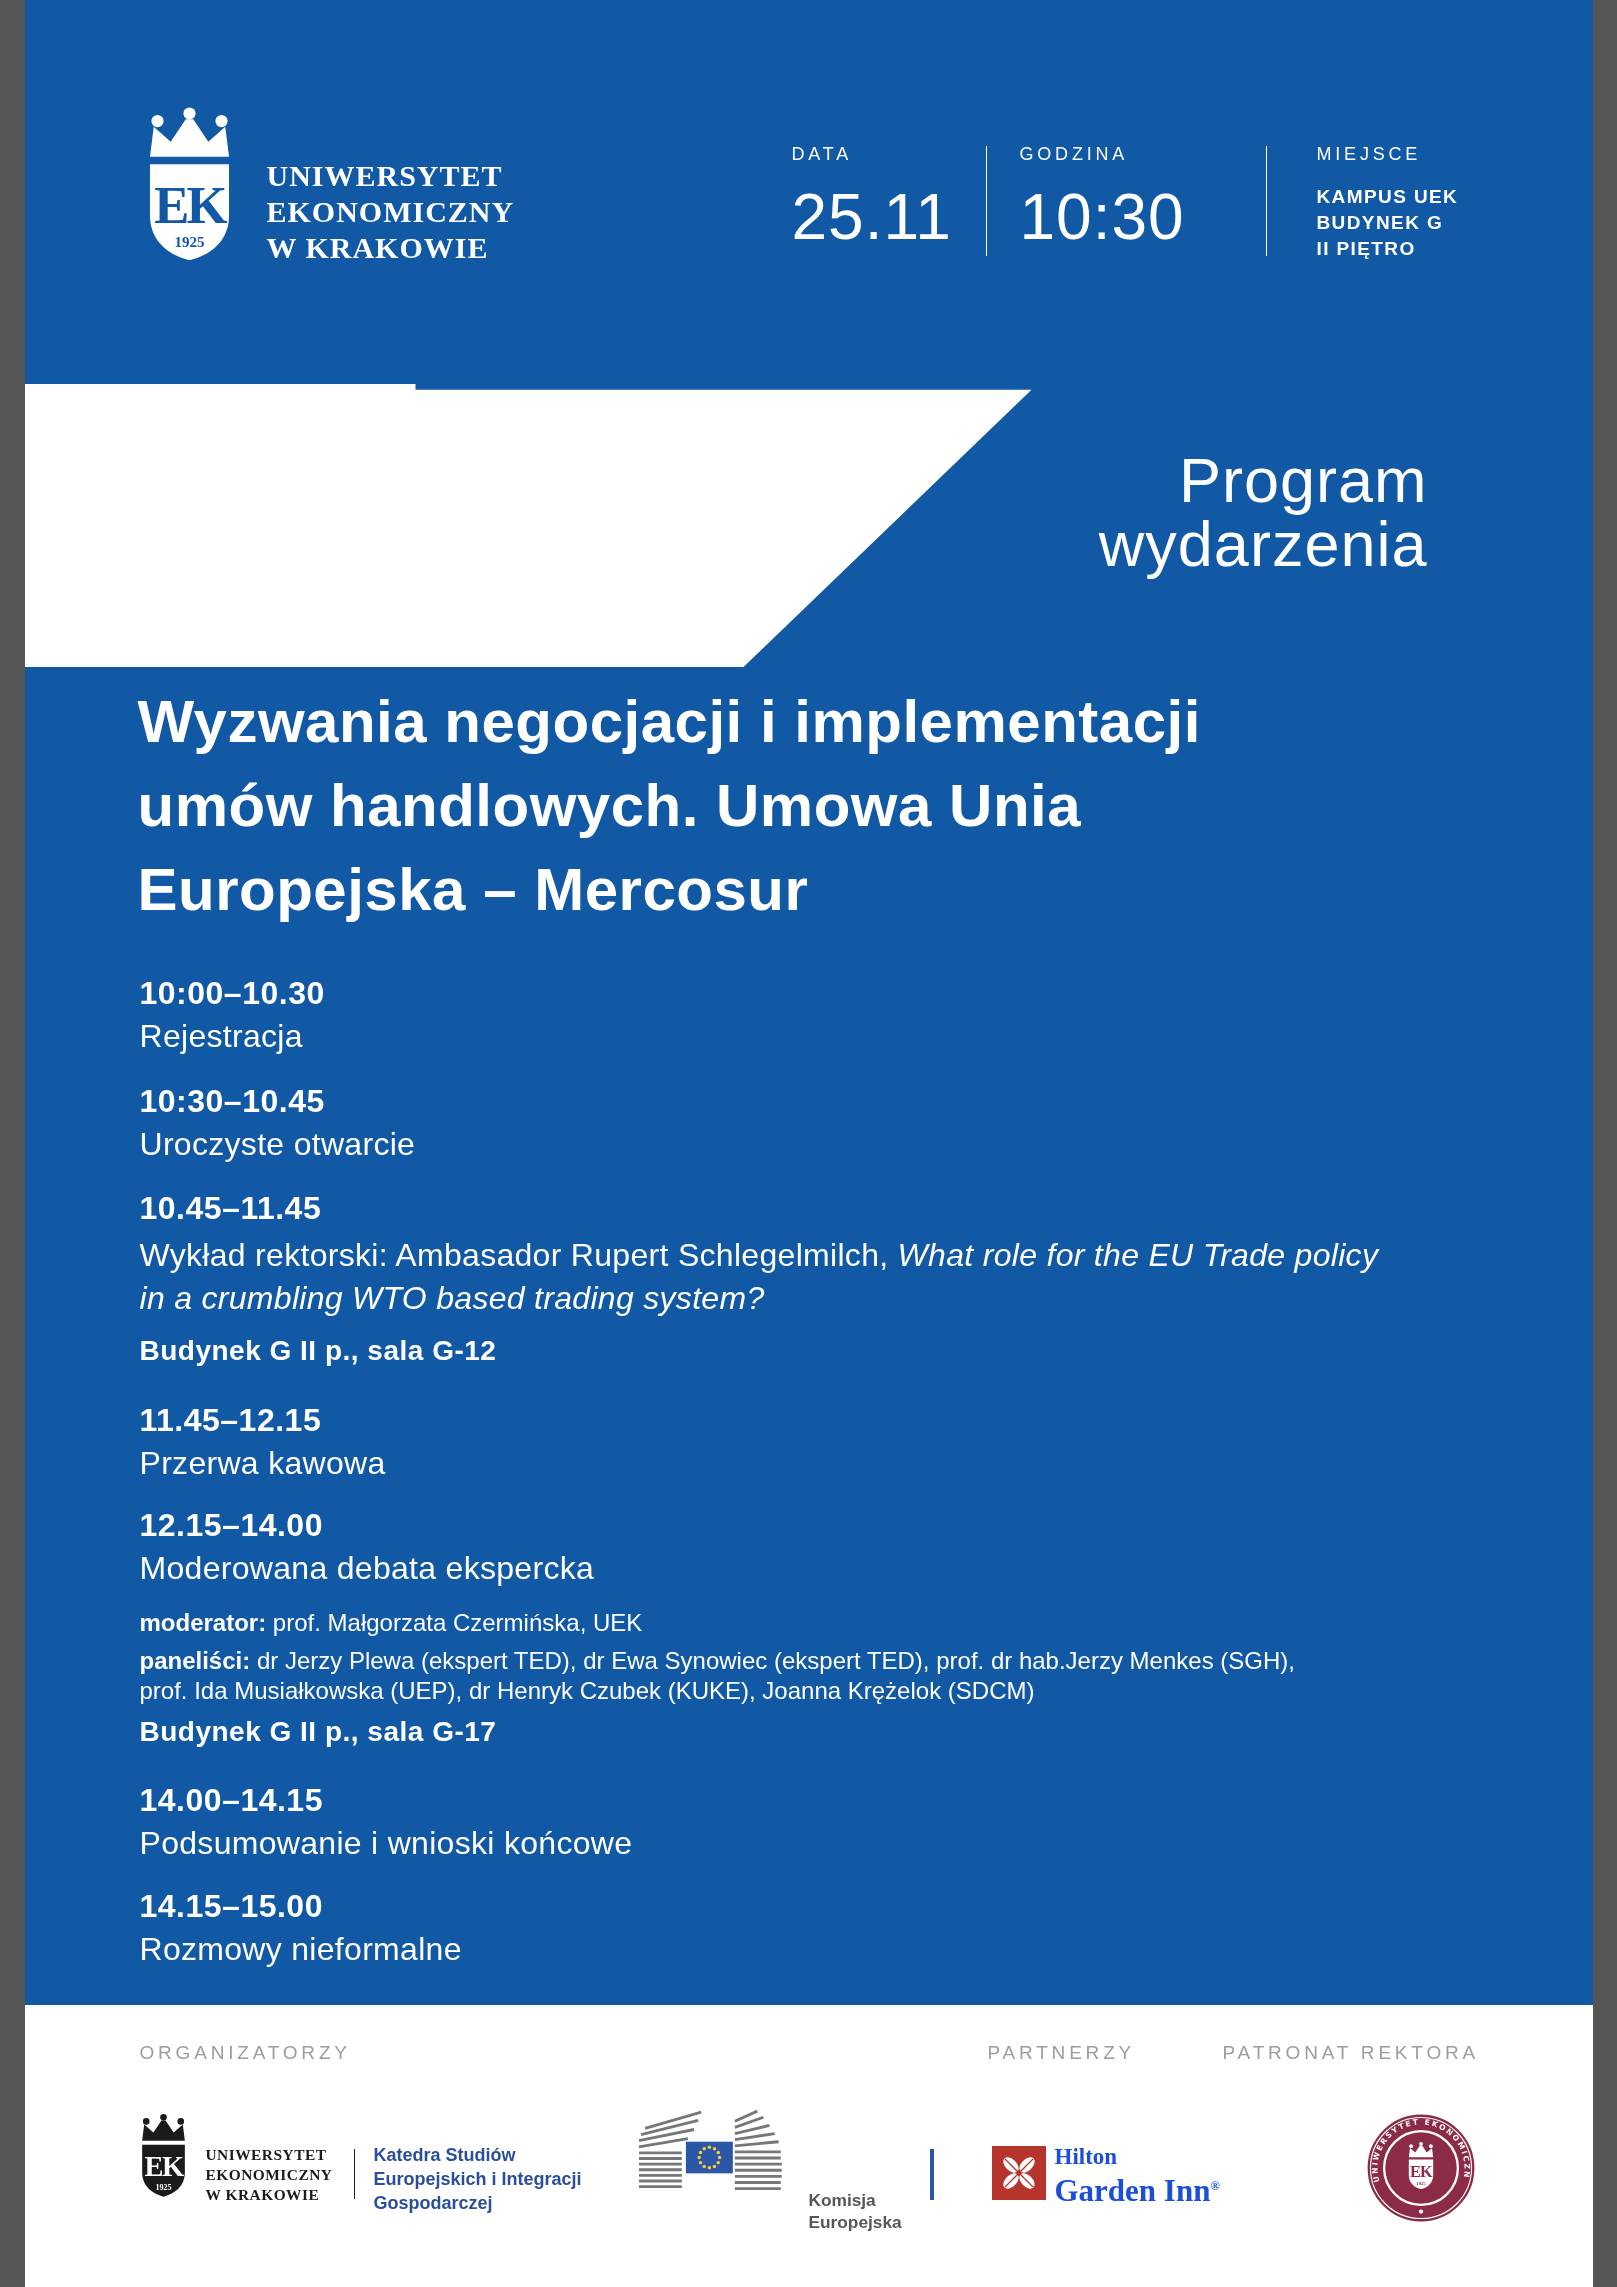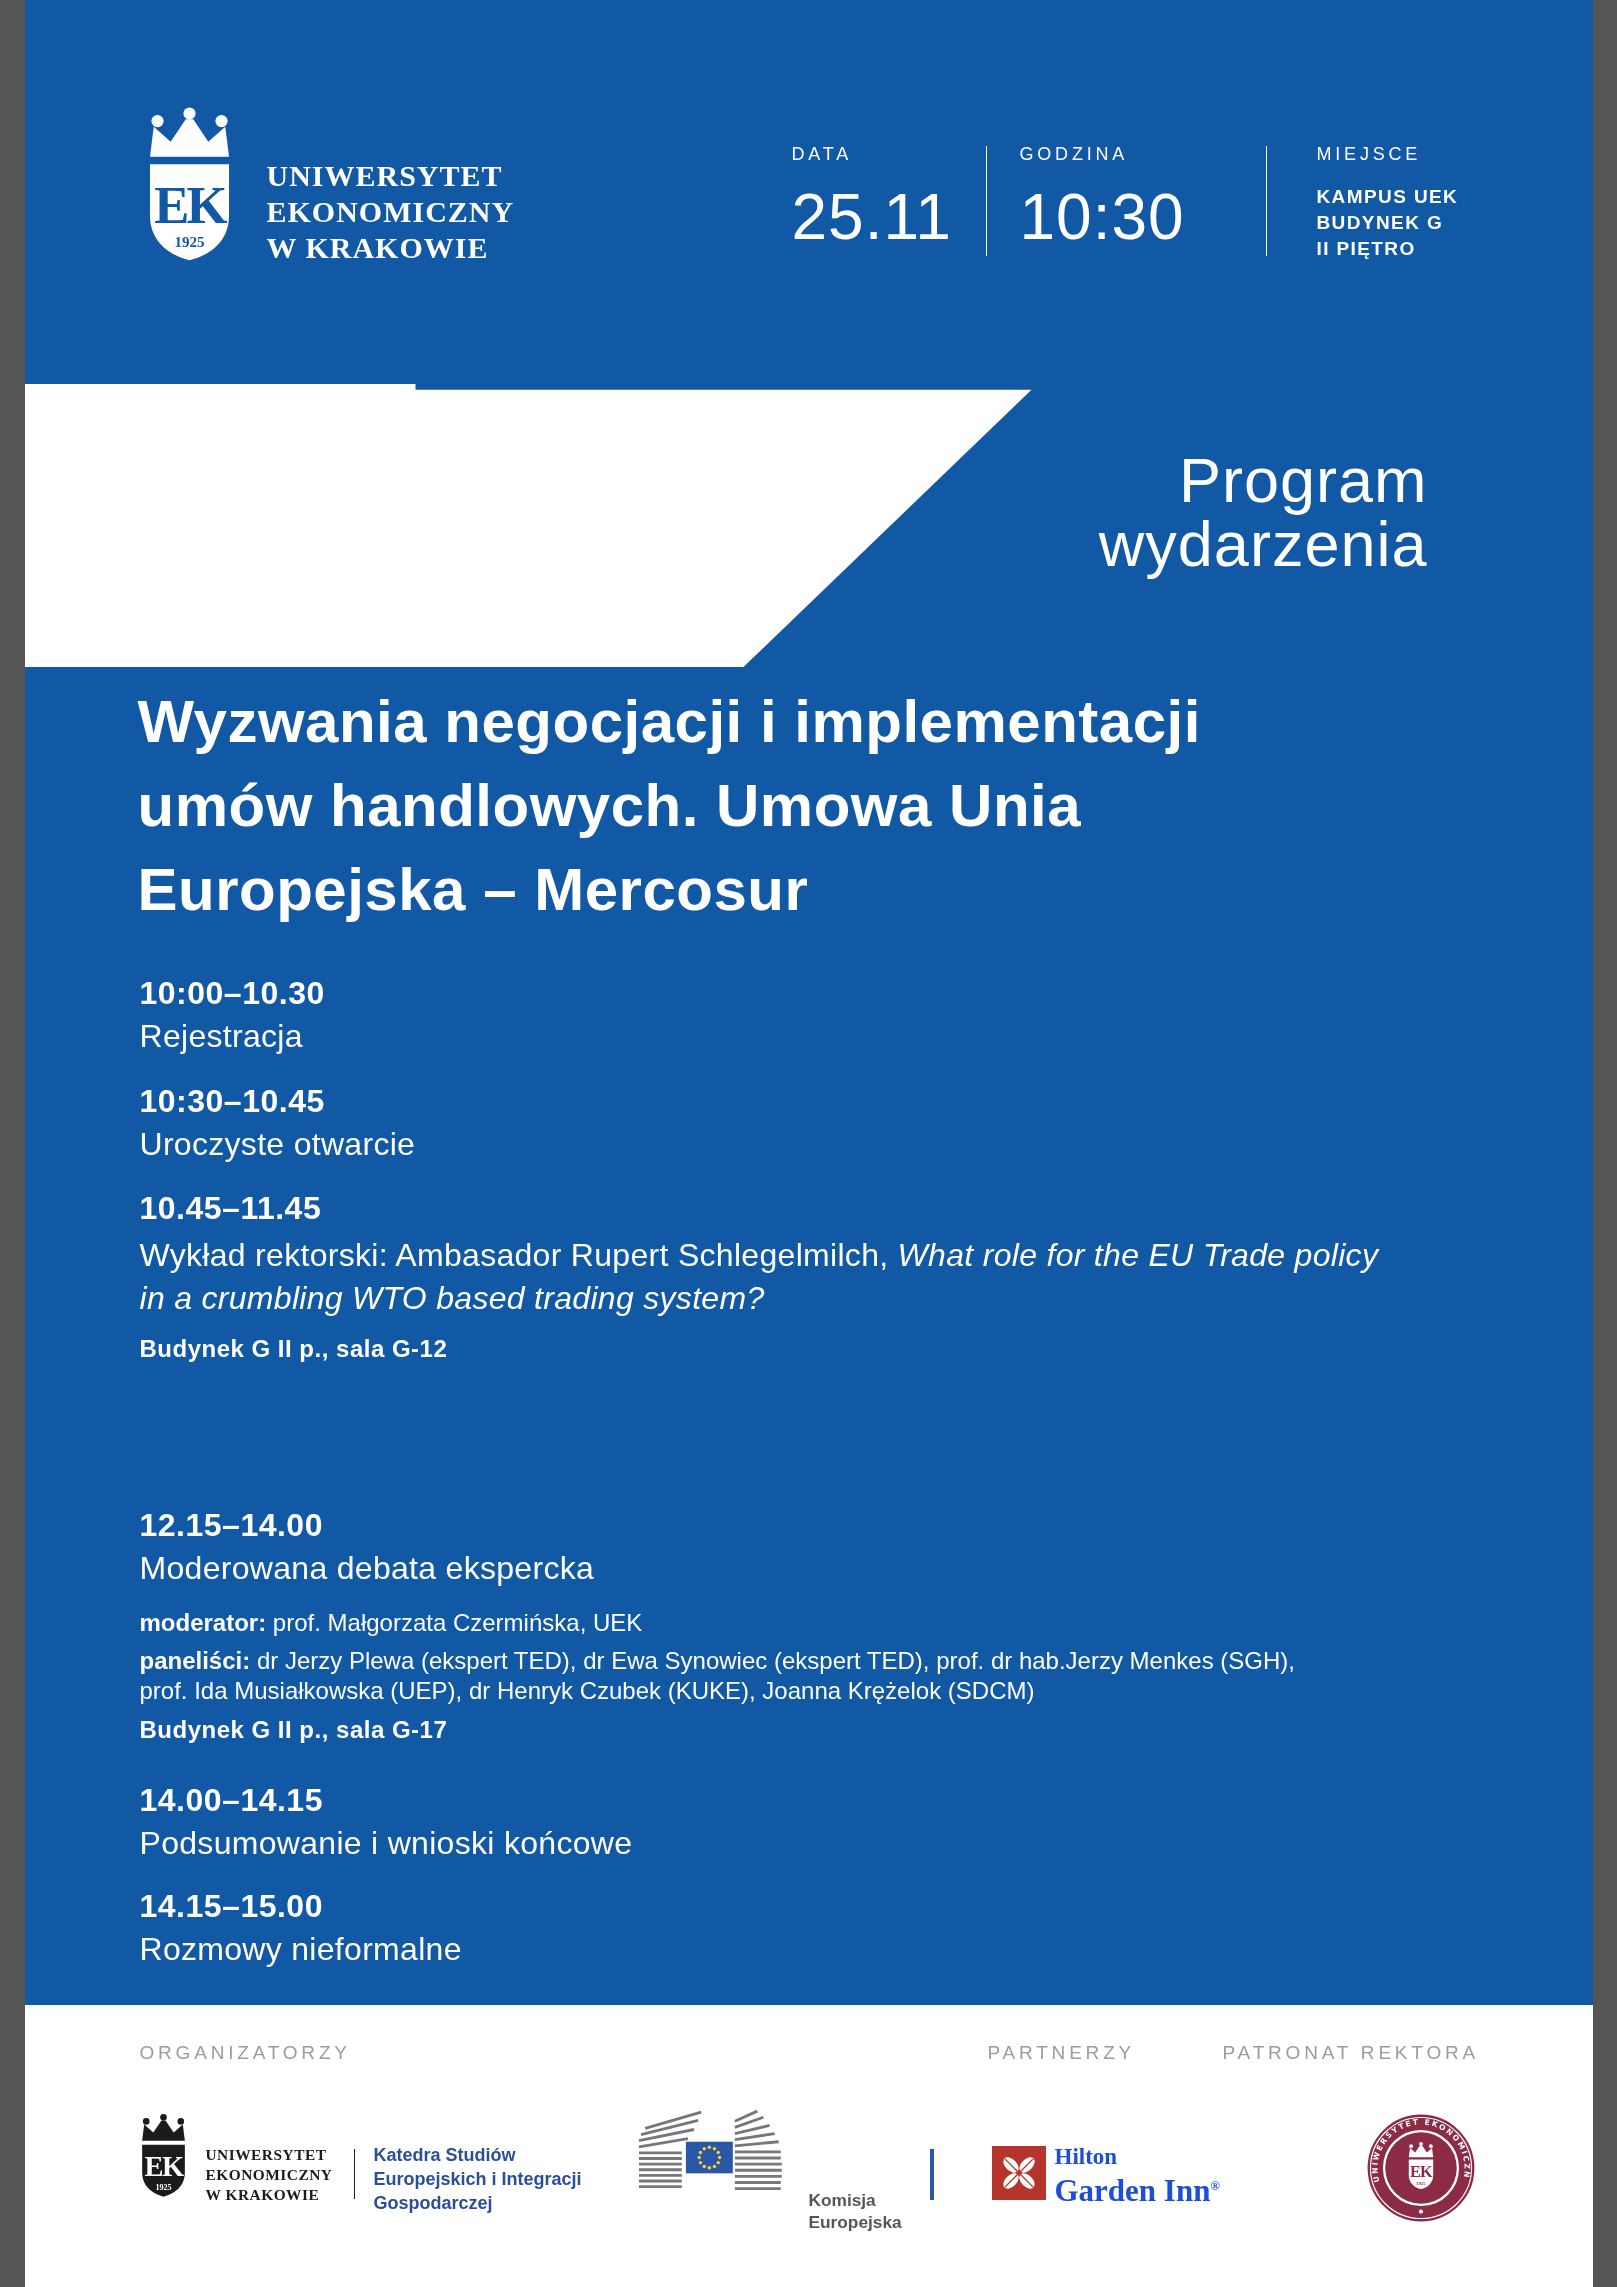--- a/index.html
+++ b/index.html
@@ -33,21 +33,21 @@
   .title{
     position:absolute;left:113px;top:680px;width:1403px;
     font-size:60px;line-height:84px;font-weight:700;letter-spacing:0.5px;white-space:pre-line;
   }
   
   .sched{position:absolute;left:115px;}
   .time{font-size:32px;font-weight:700;letter-spacing:0.5px;line-height:35px;}
   .desc{font-size:32px;font-weight:400;letter-spacing:0.3px;line-height:35px;margin:7.7px 0 0 0;}
   .lecture{line-height:43px;width:1287px;}
   .lecture em{font-style:italic;}
-  .venue{font-size:24px;font-weight:700;letter-spacing:0.5px;}
+  .venue{font-size:28px;font-weight:700;letter-spacing:0.5px;}
   .small{font-size:24px;line-height:30px;font-weight:400;margin:0;}
   .small .lead{font-weight:700;}
   .small + .small{margin-top:7.7px;}
   
   .footer{position:absolute;left:0;top:2005px;width:1618px;height:282px;background:#fff;color:#1B1B1B;}
   .flabel{position:absolute;top:37px;font-size:19px;letter-spacing:3.8px;color:#9C9C9C;font-weight:400;}
   .f-emblem{position:absolute;left:108px;top:108px;width:61px;height:87px;color:#1B1B1B;--emblem-bg:#ffffff;}
   .f-uek-name{
     position:absolute;left:181px;top:140px;
     font-family:"Liberation Serif",serif;font-weight:700;font-size:15.4px;line-height:20px;
@@ -126,20 +126,24 @@
     <p class="desc">Uroczyste otwarcie</p>
   </div>
 
   <div class="sched" style="top:1191px">
     <div class="time">10.45–11.45</div>
     <p class="desc lecture"><span>Wykład rektorski: Ambasador Rupert Schlegelmilch, </span><em>What role for the EU Trade policy</em><br><em>in a crumbling WTO based trading system?</em></p>
   </div>
 
   <div class="sched venue" style="top:1335px">Budynek G II p., sala G-12</div>
 
+  <div class="sched" style="top:1403px">
+    <div class="time">11.45–12.15</div>
+    <p class="desc">Przerwa kawowa</p>
+  </div>
 
   <div class="sched" style="top:1508px">
     <div class="time">12.15–14.00</div>
     <p class="desc">Moderowana debata ekspercka</p>
   </div>
 
   <div class="sched" style="top:1608px">
     <p class="small"><span class="lead">moderator:</span><span> prof. Małgorzata Czermińska, UEK</span></p>
     <p class="small"><span class="lead">paneliści:</span><span> dr Jerzy Plewa (ekspert TED), dr Ewa Synowiec (ekspert TED), prof. dr hab.Jerzy Menkes (SGH),</span><br><span>prof. Ida Musiałkowska (UEP), dr Henryk Czubek (KUKE), Joanna Krężelok (SDCM)</span></p>
   </div>

